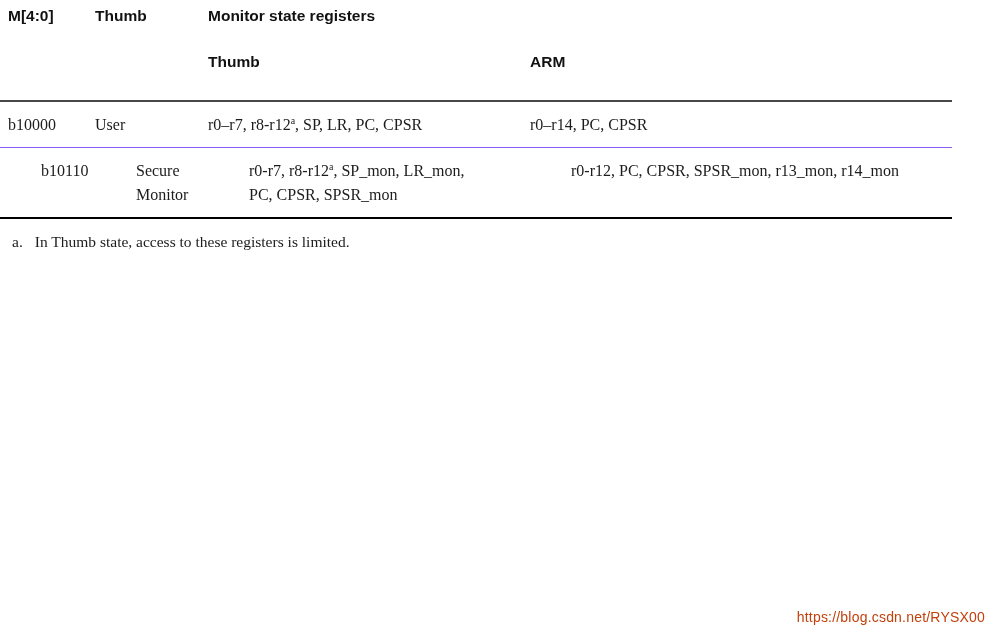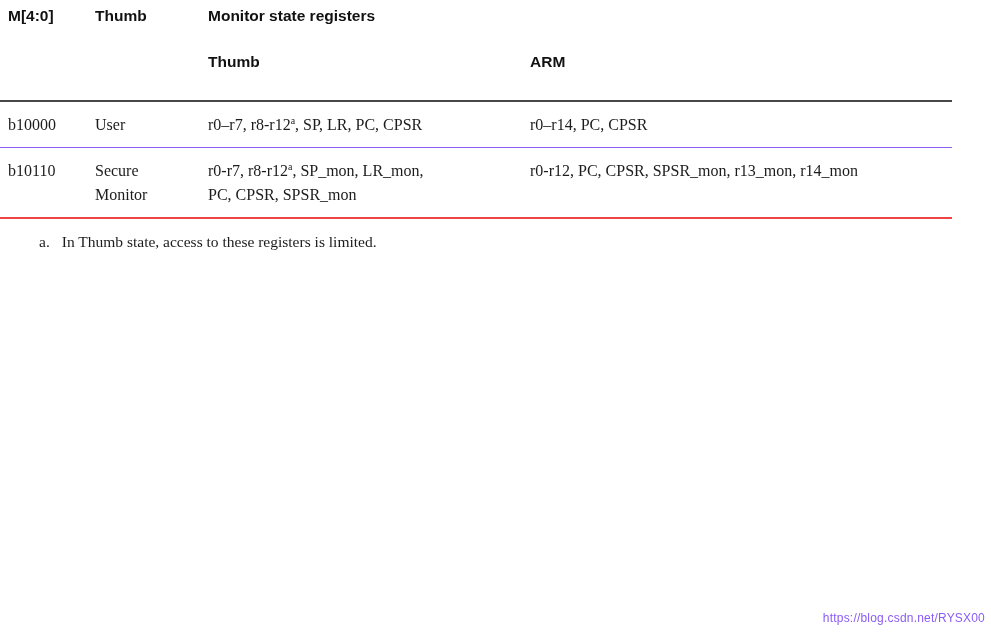--- a/index.html
+++ b/index.html
@@ -38,39 +38,39 @@
 
   tbody td {
     font-size: 16px;
     line-height: 24px;
     vertical-align: top;
     padding-top: 11px;
     padding-bottom: 10px;
     border-bottom: 1px solid #8b5cf6;
     color: #1c1c1c;
   }
-  tbody tr:last-child td { border-bottom: 2px solid #ef4444; }
+  tbody tr:last-child td { border-bottom: 2px solid #000000; padding-left: 41px; }
   tbody td sup { font-size: 0.62em; vertical-align: super; line-height: 0; }
 
   .footnote {
     margin-top: 13px;
-    padding-left: 39px;
+    padding-left: 12px;
     font-size: 15.5px;
     line-height: 20px;
     color: #1c1c1c;
   }
   .footnote .marker { display: inline-block; margin-right: 12px; }
 
   .watermark {
     position: absolute;
     right: 6px;
     bottom: 12px;
     font-family: "Liberation Sans", sans-serif;
-    font-size: 12px;
-    color: #8b5cf6;
+    font-size: 14px;
+    color: #c2410c;
     letter-spacing: 0.2px;
   }
 </style>
 </head>
 <body>
 
 <div class="doc">
 
   <table class="reg-table">
     <colgroup>

